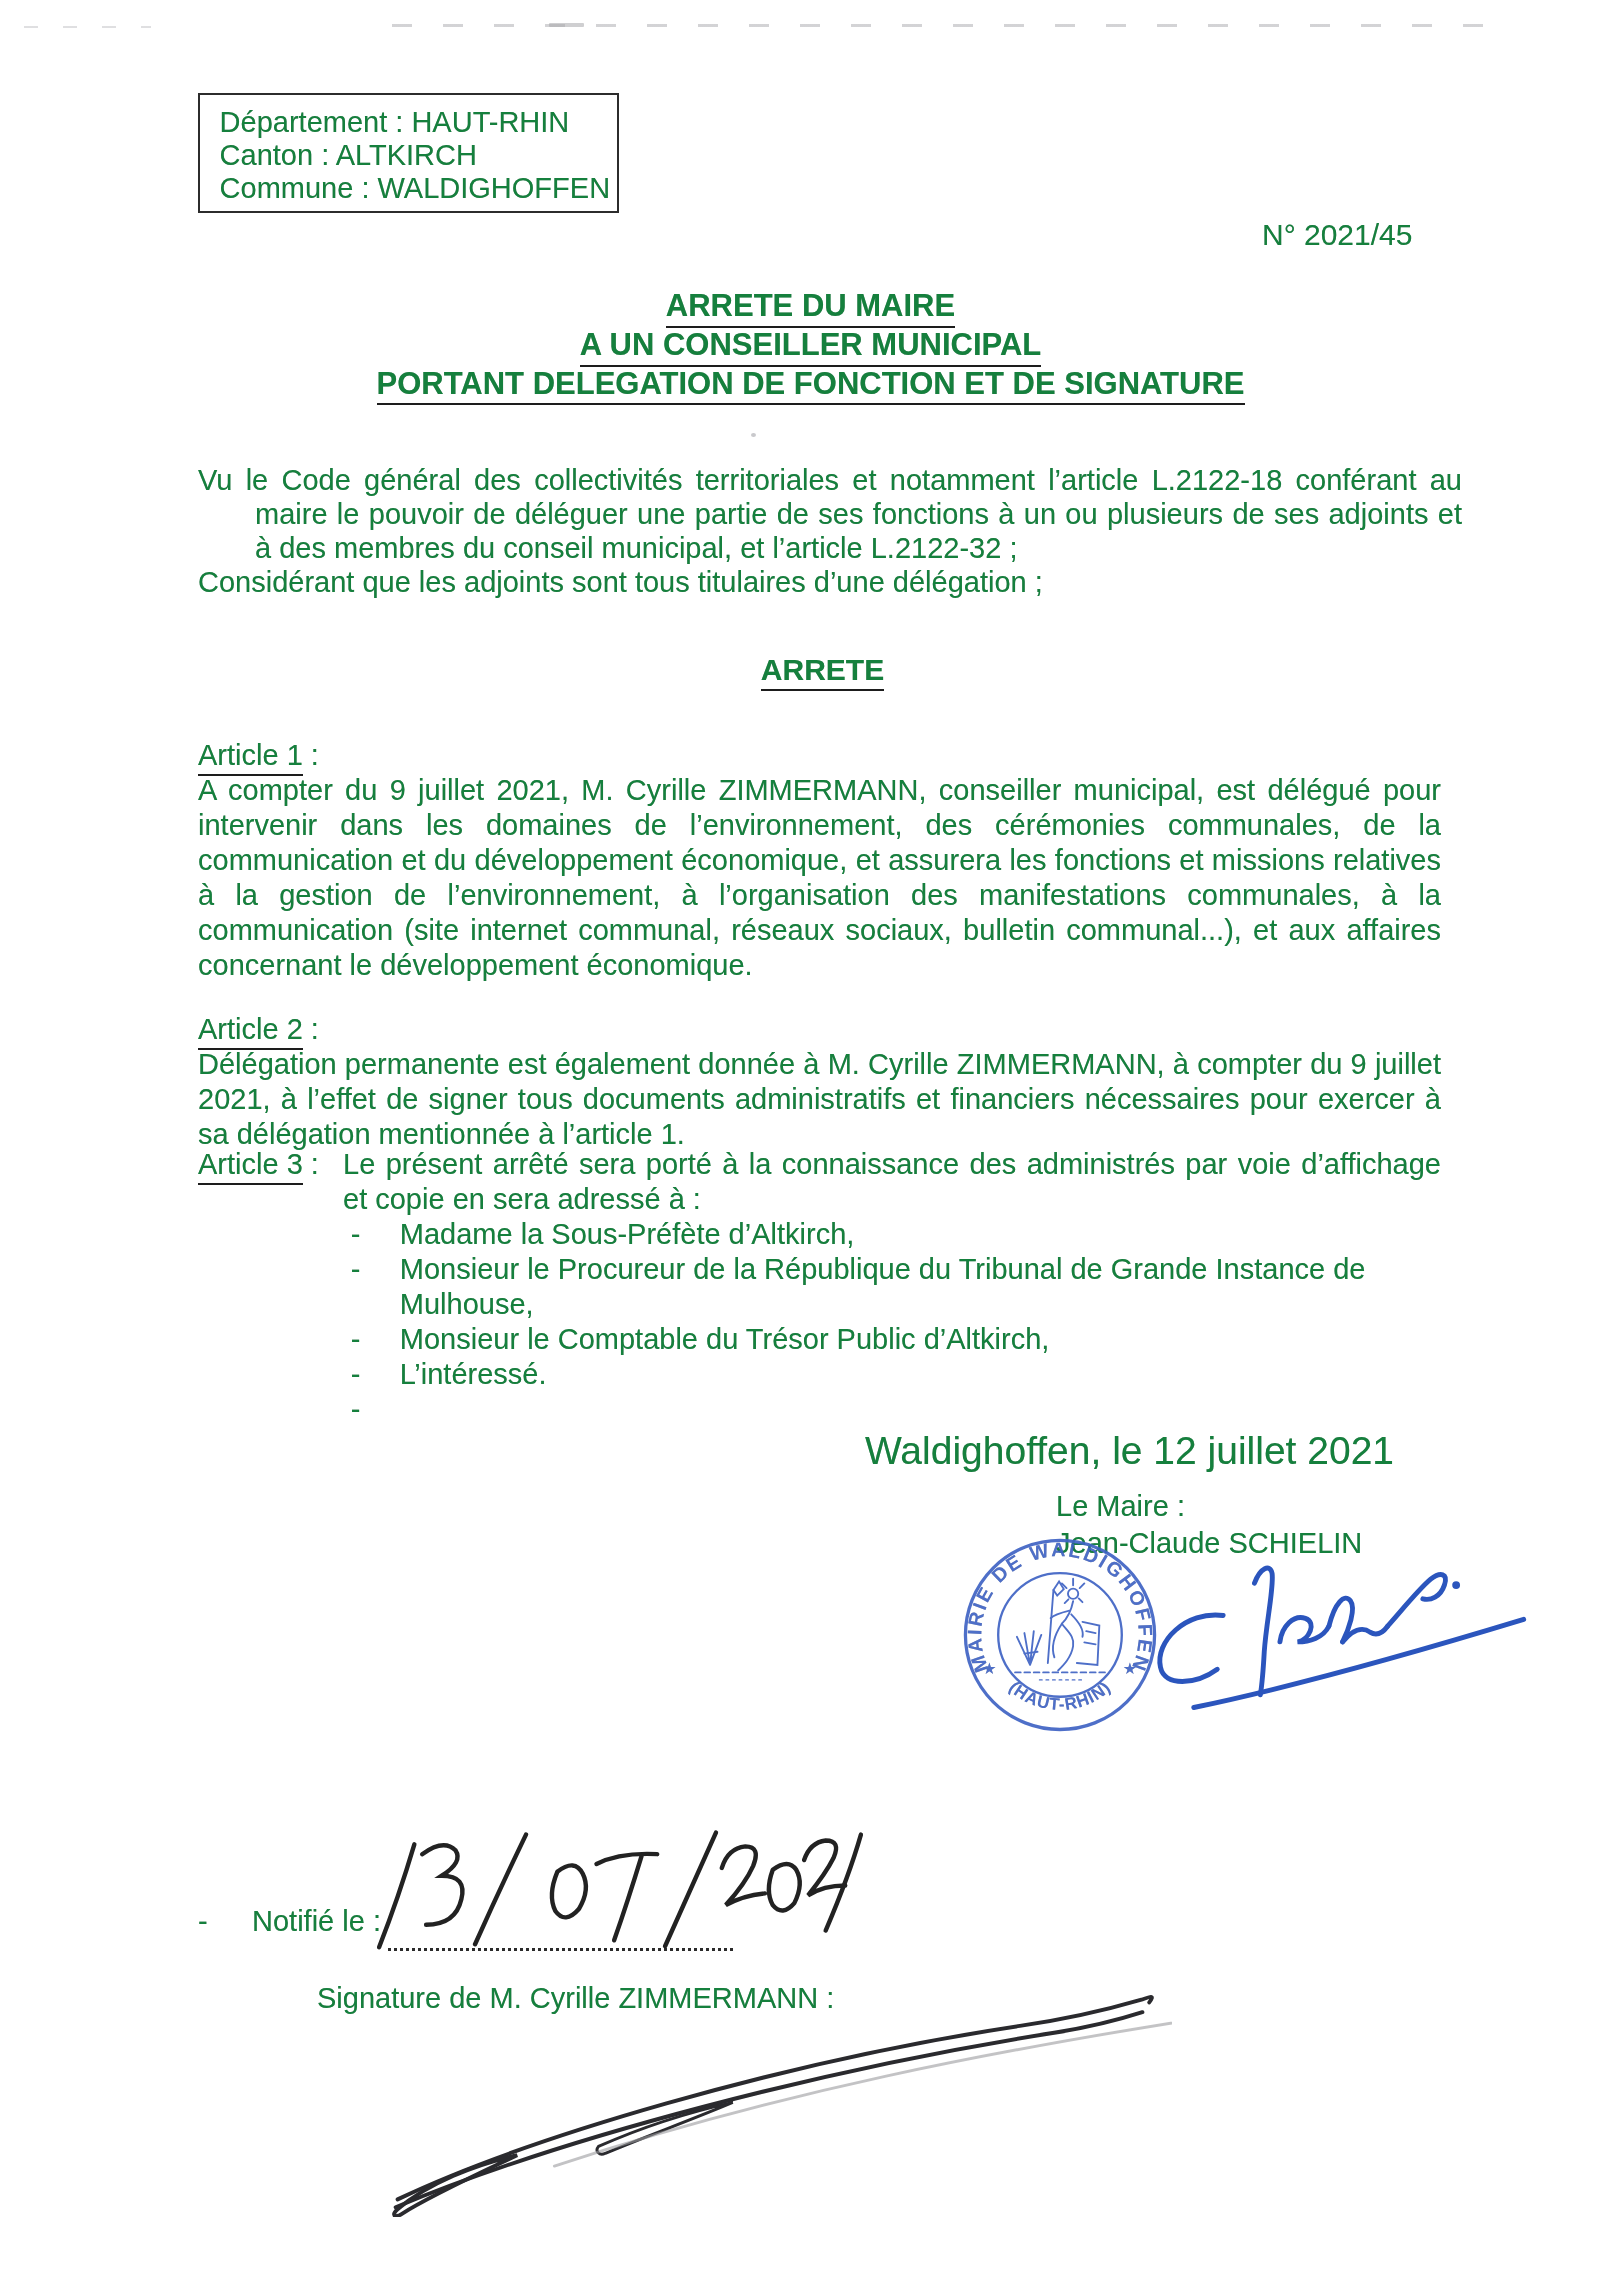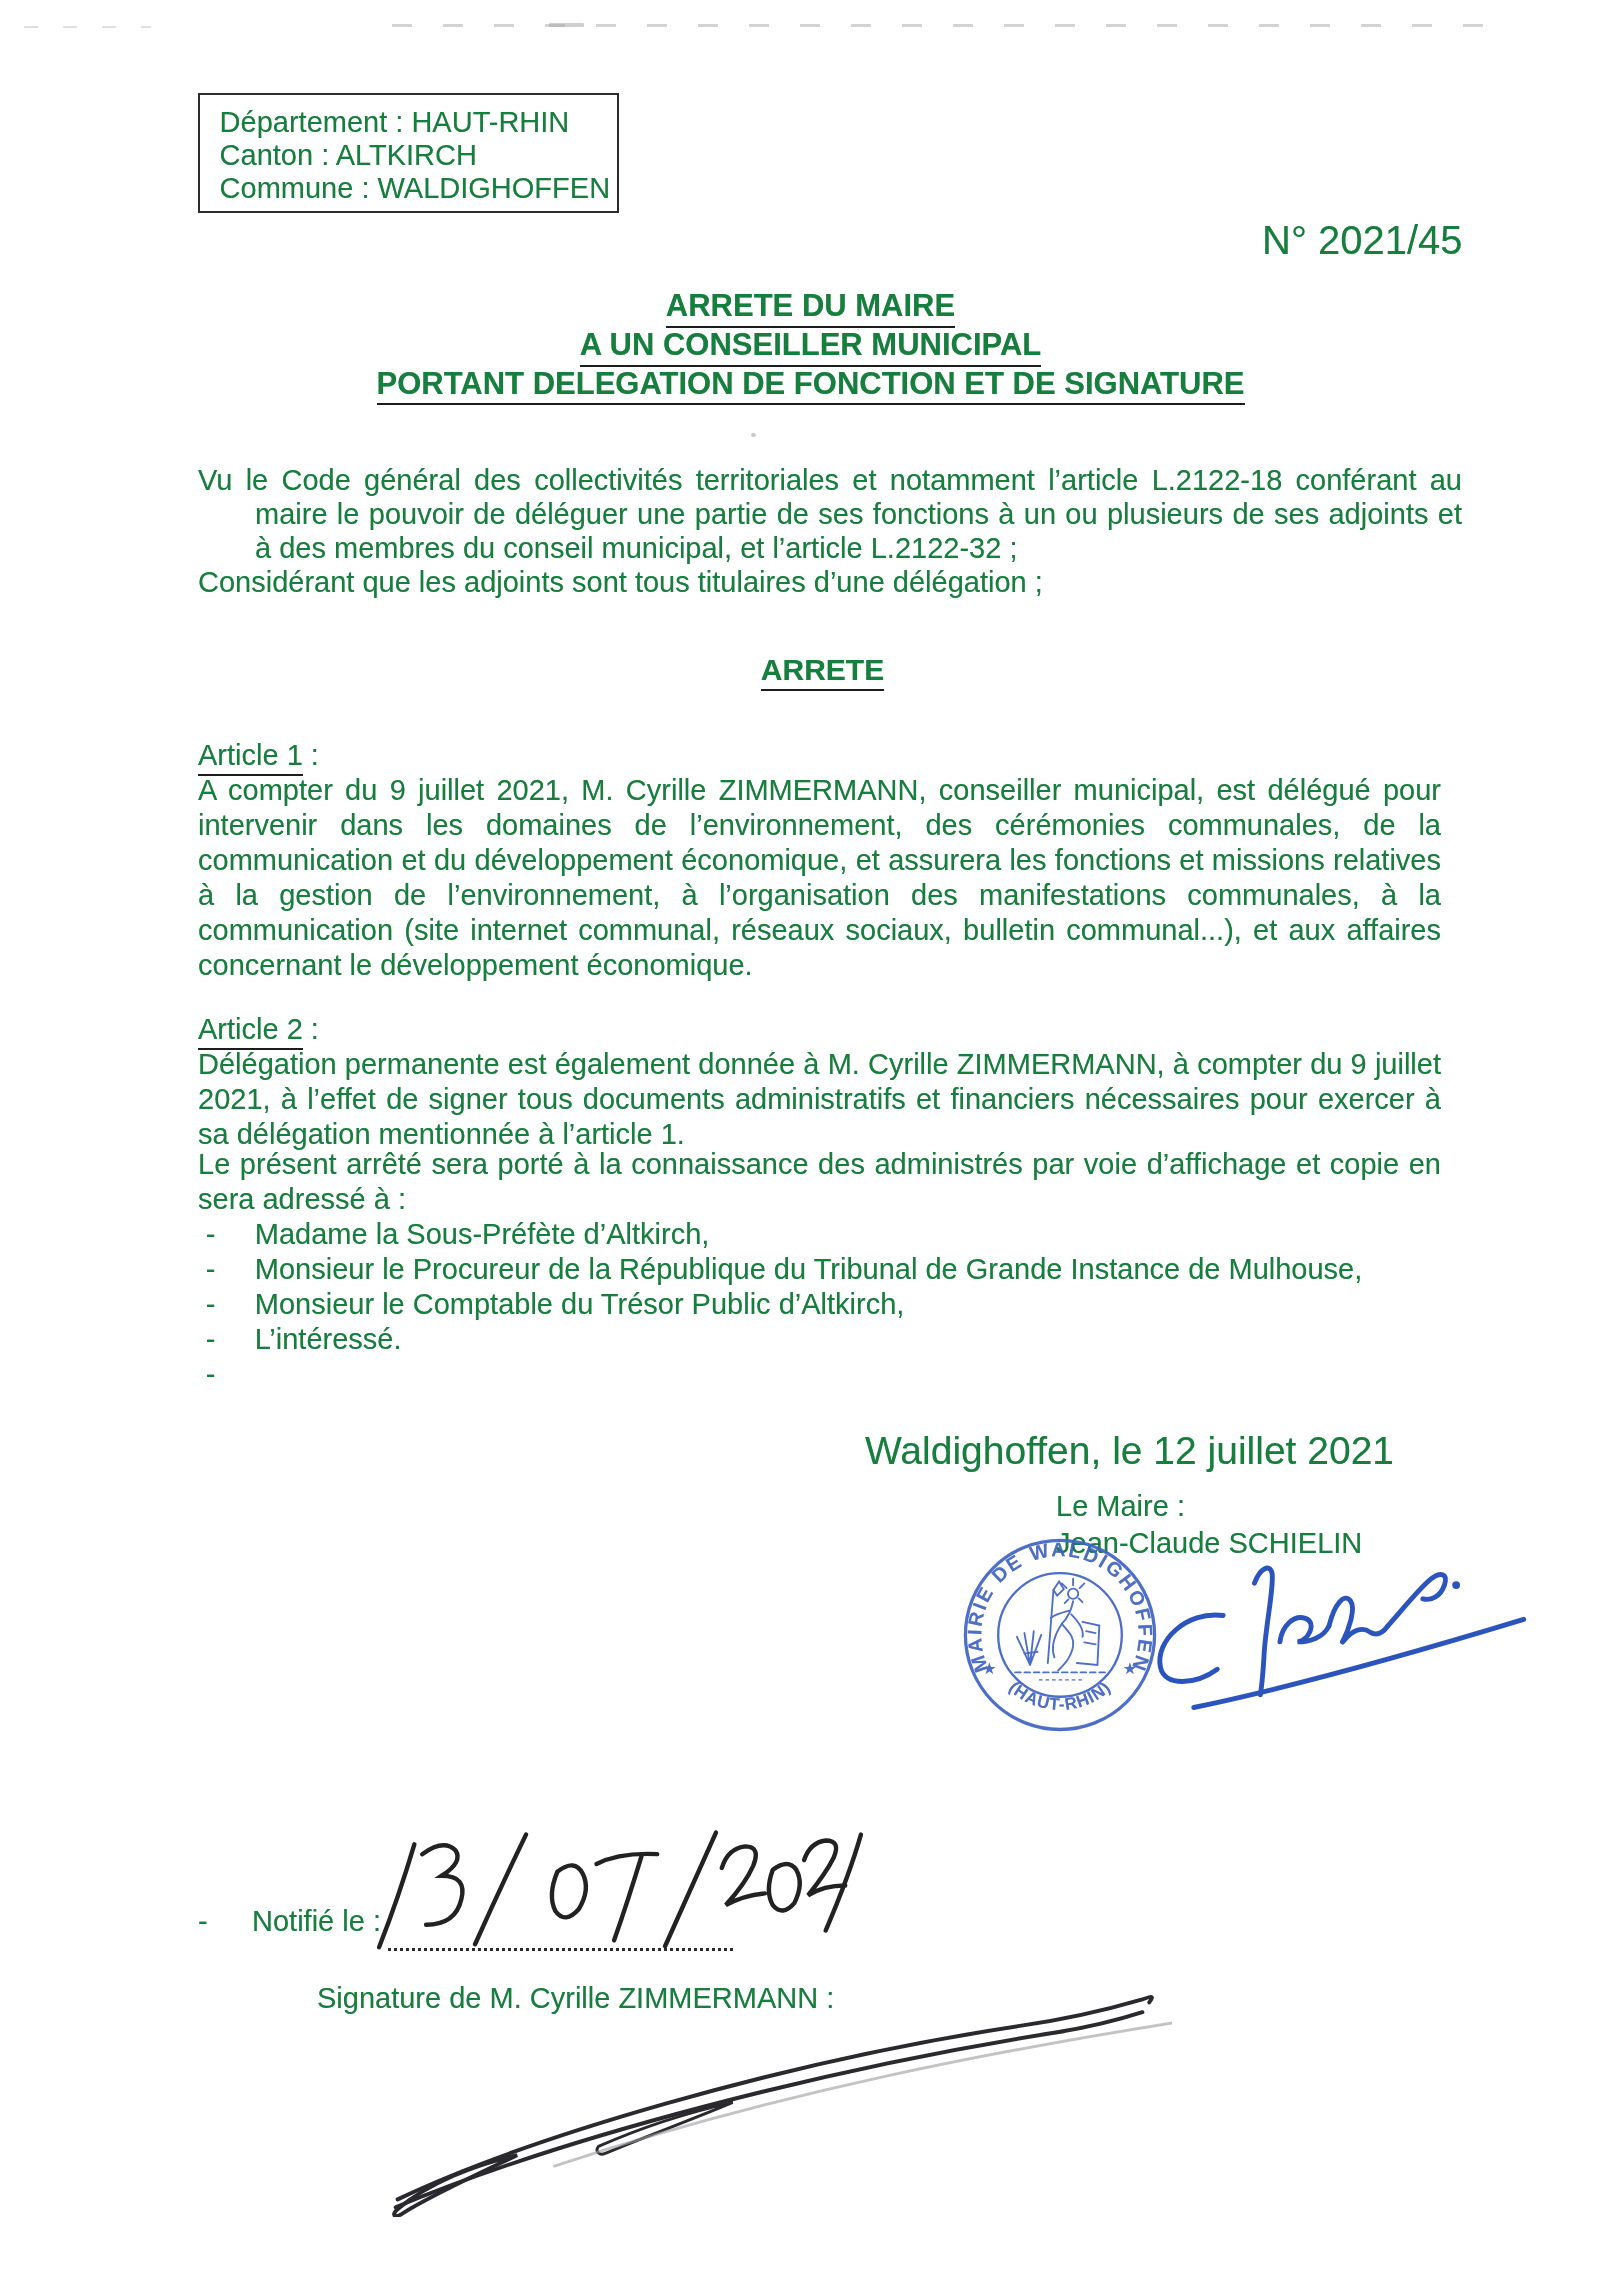--- a/index.html
+++ b/index.html
@@ -17,21 +17,21 @@
   .scanline2 { position:absolute; left:23.5px; top:25.5px; width:127px; height:2.9px;
     background:repeating-linear-gradient(90deg, rgba(150,150,156,.30) 0 13.7px, transparent 13.7px 39px); }
   .scandash { position:absolute; left:549px; top:22.5px; width:35px; height:4.9px; background:#a7a7ab; opacity:.55; border-radius:1px; }
   .speck { position:absolute; left:751px; top:433px; width:4.9px; height:3.9px; background:#c9c9cc; border-radius:50%; }
 
   .header-box {
     position:absolute; left:198px; top:93px; width:421px; height:120px;
     border:2.5px solid #2c2c2c; box-sizing:border-box;
     padding:10.8px 0 0 19.6px; font-size:29px; line-height:33px;
   }
-  .doc-number { position:absolute; left:1262px; top:218px; font-size:40px;text-align:center; }
+  .doc-number { position:absolute; left:1262px; top:218px; font-size:30px;text-align:center; }
 
   .title-block { position:absolute; left:0; top:290px; width:1621px; text-align:center; }
   .title-line { font-size:31px; font-weight:bold; line-height:31px; margin-bottom:7.8px; }
   .u { border-bottom:2.9px solid #1d1d1d; padding-bottom:2.9px; }
 
   .preamble { position:absolute; left:198px; top:463px; width:1264px; font-size:29px; line-height:34px; }
   .vu { text-align:justify; padding-left:57px; text-indent:-57px; }
 
   .section-heading { position:absolute; left:12px; top:653px; width:1621px; text-align:center;
     font-size:30px; font-weight:bold; }
@@ -96,20 +96,21 @@
     <div class="art-label"><span class="u">Article 1</span><span> :</span></div>
     <div class="art-body">A compter du 9 juillet 2021, M. Cyrille ZIMMERMANN, conseiller municipal, est délégué pour intervenir dans les domaines de l’environnement, des cérémonies communales, de la communication et du développement économique, et assurera les fonctions et missions relatives à la gestion de l’environnement, à l’organisation des manifestations communales, à la communication (site internet communal, réseaux sociaux, bulletin communal...), et aux affaires concernant le développement économique.</div>
   </div>
 
   <div class="article art2">
     <div class="art-label"><span class="u">Article 2</span><span> :</span></div>
     <div class="art-body">Délégation permanente est également donnée à M. Cyrille ZIMMERMANN, à compter du 9 juillet 2021, à l’effet de signer tous documents administratifs et financiers nécessaires pour exercer à sa délégation mentionnée à l’article 1.</div>
   </div>
 
   <div class="article art3">
+    <div class="art-label"><span class="u">Article 3</span><span> :</span></div>
     <div class="art-body">
       <span>Le présent arrêté sera porté à la connaissance des administrés par voie d’affichage et copie en sera adressé à :</span>
       <div class="li">
         <span class="dash">-</span>
         <span class="litxt">Madame la Sous-Préfète d’Altkirch,</span>
       </div>
       <div class="li">
         <span class="dash">-</span>
         <span class="litxt">Monsieur le Procureur de la République du Tribunal de Grande Instance de Mulhouse,</span>
       </div>

